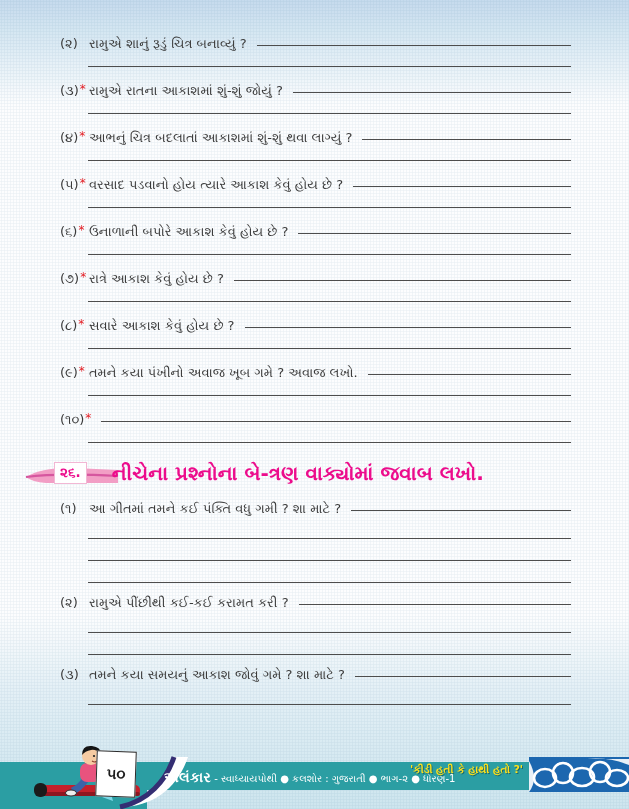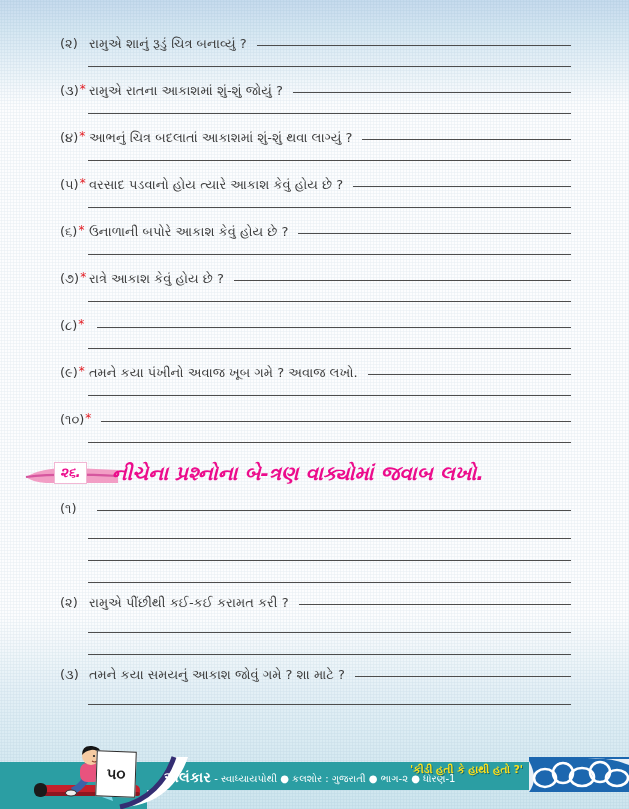--- a/index.html
+++ b/index.html
@@ -17,21 +17,21 @@
   .qrow{display:flex; align-items:flex-start;}
   .qnum{min-width:27px; font-size:13px; white-space:nowrap;}
   .star{color:var(--star-red,#E31E24); font-size:12px; position:relative; top:-2px; margin-left:1px;}
   .qtext{font-size:13px; white-space:nowrap; margin-left:2px;}
   .qline{flex:1; margin-left:10px; margin-top:9px; border-bottom:1.6px solid var(--line,#4d4d4d); min-width:18px;}
   .ans-line{border-bottom:1.6px solid var(--line,#4d4d4d); margin-left:28px;}
   .p1 .ans-line, .ans-line.p1{margin-top:14px;}
   .p2 .ans-line, .ans-line.p2{margin-top:21px;}
   .qblock.p2{margin-bottom:12px;}
 
-  .section-header{position:relative; margin:6px 0 14px -34px; height:28px; display:flex; align-items:center;font-style:italic;}
+  .section-header{position:relative; margin:6px 0 14px -34px; height:28px; display:flex; align-items:center;}
   .brush{position:absolute; left:-2px; top:3px; width:96px; height:24px;}
   .sec-num-box{position:relative; z-index:1; margin-left:28px; background:#fff;
     border:1.5px solid #f2b7d4; color:var(--magenta,#EC0C8C); font-weight:bold;
     font-size:13.5px; padding:1px 5px 2px 5px;}
   .sec-title{position:relative; z-index:1; color:var(--magenta,#EC0C8C); font-weight:bold;
     font-size:20px; margin-left:25px; white-space:nowrap;}
 
   .footer{position:absolute; left:0; right:0; bottom:0; height:64px;}
   .teal-band{position:absolute; left:0; right:0; top:17px; height:28px; background:var(--teal,#2B9EA3);}
   .left-block{position:absolute; left:0; top:17px; width:147px; height:47px; background:var(--teal,#2B9EA3);}
@@ -99,20 +99,21 @@
           <div class="qrow">
             <span class="qnum">(૭)<span class="star">*</span></span>
             <span class="qtext">રાત્રે આકાશ કેવું હોય છે ?</span>
             <span class="qline"></span>
           </div>
           <div class="ans-line p1"></div>
         </div>
         <div class="qblock p1">
           <div class="qrow">
             <span class="qnum">(૮)<span class="star">*</span></span>
+            <span class="qtext">સવારે આકાશ કેવું હોય છે ?</span>
             <span class="qline"></span>
           </div>
           <div class="ans-line p1"></div>
         </div>
         <div class="qblock p1">
           <div class="qrow">
             <span class="qnum">(૯)<span class="star">*</span></span>
             <span class="qtext">તમને કયા પંખીનો અવાજ ખૂબ ગમે ? અવાજ લખો.</span>
             <span class="qline"></span>
           </div>
@@ -133,20 +134,21 @@
         <path d="M2,15 Q34,11 94,14" stroke="#d6569f" stroke-width="2.2" fill="none"></path>
       </svg>
       <span class="sec-num-box">૨૬.</span>
       <span class="sec-title">નીચેના પ્રશ્નોના બે-ત્રણ વાક્યોમાં જવાબ લખો.</span>
     </div>
 
     <div id="qlist2">
         <div class="qblock p2">
           <div class="qrow">
             <span class="qnum">(૧)</span>
+            <span class="qtext">આ ગીતમાં તમને કઈ પંક્તિ વધુ ગમી ? શા માટે ?</span>
             <span class="qline"></span>
           </div>
           <div class="ans-line p2"></div>
           <div class="ans-line p2"></div>
           <div class="ans-line p2"></div>
         </div>
         <div class="qblock p2">
           <div class="qrow">
             <span class="qnum">(૨)</span>
             <span class="qtext">રામુએ પીંછીથી કઈ-કઈ કરામત કરી ?</span>

